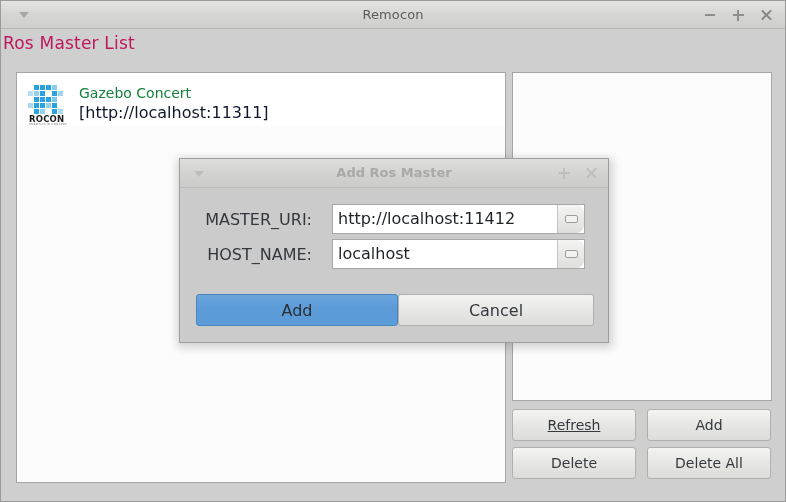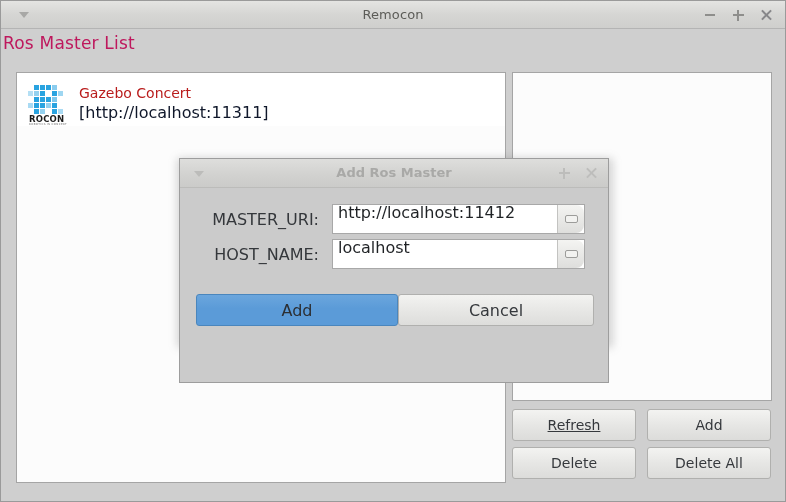--- a/index.html
+++ b/index.html
@@ -135,21 +135,21 @@
     overflow: hidden;
   }
   .rocon-logo svg { display: block; }
   .master-text {
     margin-left: 9px;
     padding-top: 1px;
     line-height: 20px;
   }
   .master-name {
     font-size: 14px;
-    color: #b91c1c;
+    color: #15803d;
   }
   .master-uri {
     font-size: 16px;
     color: #0f172a;
   }
 
   
   .btn {
     box-sizing: border-box;
     background: linear-gradient(to bottom, #f3f3f1 0%, #e6e6e4 52%, #dcdcda 100%);
@@ -176,21 +176,21 @@
     height: 190px;
     background: rgba(70,70,70,0.22);
     filter: blur(4px);
     border-radius: 3px;
   }
   #add-dialog {
     position: absolute;
     left: 178px;
     top: 157px;
     width: 430px;
-    height: 225px;
+    height: 185px;
     background: #cbcbcb;
     border: 1px solid #9d9d9d;
     box-sizing: border-box;
   }
   #dlg-titlebar {
     position: absolute;
     left: 0; top: 0;
     width: 100%;
     height: 29px;
     box-sizing: border-box;
@@ -239,21 +239,21 @@
     width: 100%;
     height: 30px;
     display: flex;
     align-items: center;
   }
   #row-uri  { top: 45px; }
   #row-host { top: 80px; }
   .dlg-label {
     width: 152px;
     text-align: right;
-    padding-right: 13px;
+    padding-right: 20px;
     box-sizing: border-box;
     font-size: 16px;
     color: #34373b;
   }
   .field-wrap {
     position: relative;
     width: 253px;
     height: 30px;
     background: #ffffff;
     border: 1px solid #a8a8a8;
@@ -261,21 +261,21 @@
     display: flex;
     align-items: center;
   }
   .field-input {
     border: 0;
     outline: 0;
     background: transparent;
     font-family: "DejaVu Sans", sans-serif;
     font-size: 16px;
     color: #1f2225;
-    padding: 0 0 12px 5px;
+    padding: 0 0 0 5px;
     width: 218px;
     height: 26px;
     line-height: 26px;
   }
   .field-btn {
     position: absolute;
     right: 0;
     top: 0;
     width: 26px;
     height: 28px;

